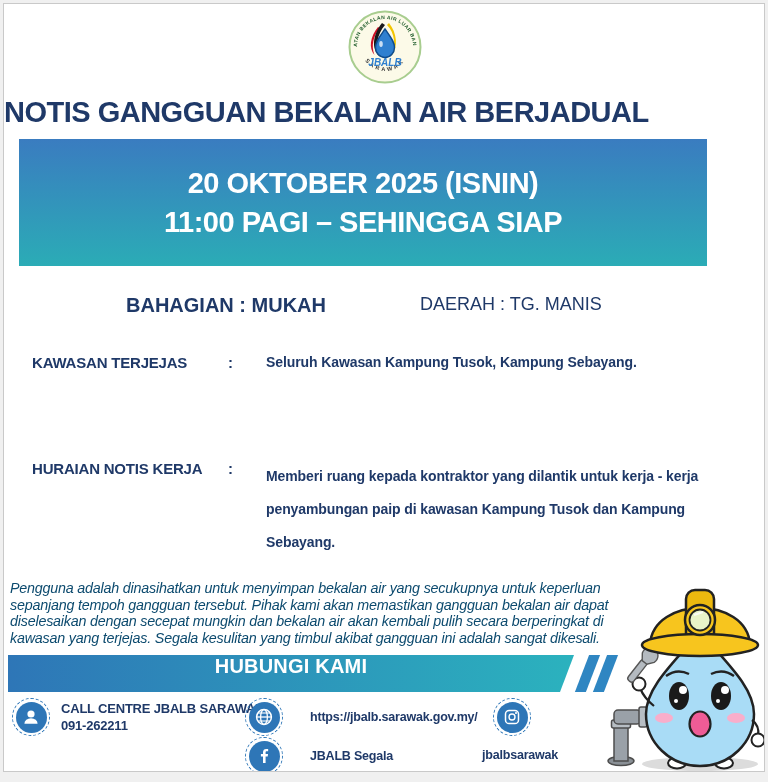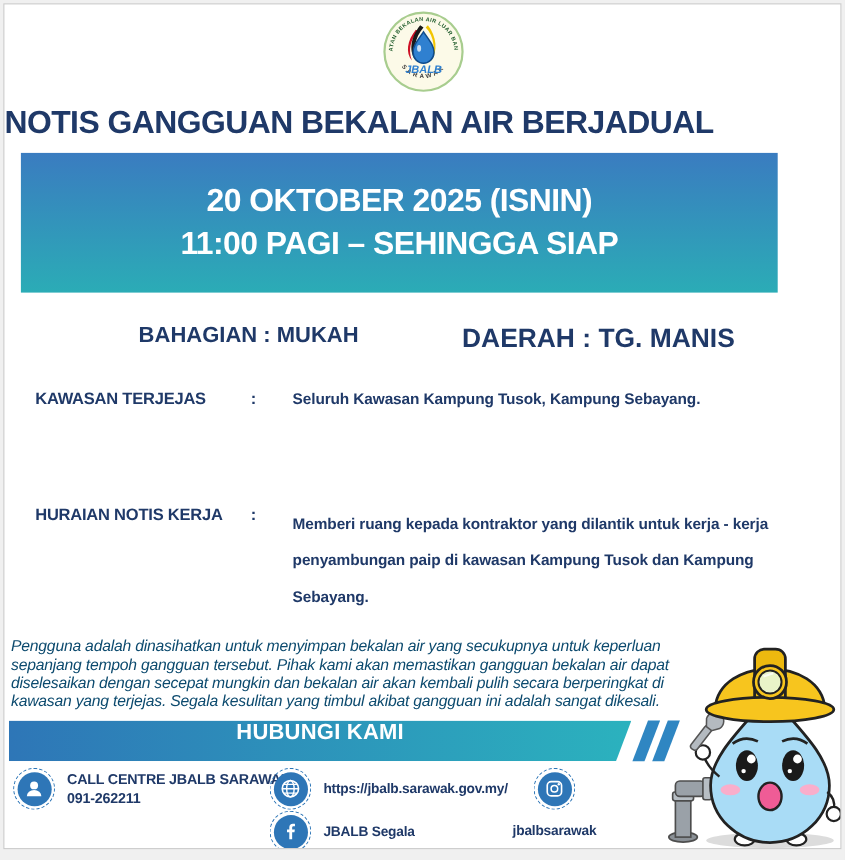--- a/index.html
+++ b/index.html
@@ -18,21 +18,21 @@
   .banner {
     position:absolute; left:4px; top:135px; width:688px; height:127px;
     background:linear-gradient(180deg,#3A7CC0 0%, #2BACB6 100%);
     display:flex; flex-direction:column; align-items:center; justify-content:center;
     gap:6px;
     margin-left:11px;
   }
   .banner div { color:#ffffff; font-size:29px; font-weight:bold; letter-spacing:-0.5px; }
   .region-row { position:absolute; left:0; top:290px; width:100%; height:28px; }
   .region-bahagian { position:absolute; left:122px; top:0; font-size:20px; font-weight:bold; color:#1F3968; }
-  .region-daerah  { position:absolute; left:416px; top:0; font-size:24px; font-weight:bold; color:#1F3968;text-align:right; }
+  .region-daerah  { position:absolute; left:416px; top:0; font-size:18px; font-weight:normal; color:#1F3968;text-align:right; }
   .detail-row { position:absolute; left:0; width:100%; }
   .detail-label { position:absolute; left:28px;  top:0; font-size:15px; font-weight:bold; color:#1F3968; letter-spacing:-0.2px; }
   .detail-colon { position:absolute; left:224px; top:0; font-size:15px; font-weight:bold; color:#1F3968; }
   .detail-value { position:absolute; left:262px; top:0; width:480px; font-size:14px; font-weight:bold;
                   color:#1F3968; letter-spacing:-0.1px; }
   .row-kawasan { top:350px; }
   .row-huraian { top:456px; }
   .row-huraian .detail-value { line-height:33px; }
   .disclaimer {
     position:absolute; left:6px; top:576px; width:600px;
@@ -51,21 +51,21 @@
   .contact-item { position:absolute; display:flex; align-items:center; gap:11px; }
   .icon-ring {
     width:38px; height:38px; border:1px dashed #2E76B7; border-radius:50%;
     display:flex; align-items:center; justify-content:center; flex:0 0 auto;
   }
   .icon-circle {
     width:31px; height:31px; border-radius:50%; background:#2E76B7;
     display:flex; align-items:center; justify-content:center;
   }
   .contact-text { font-size:13px; font-weight:bold; color:#1F3968; line-height:17px; letter-spacing:-0.2px; }
-  .contact-text.single { font-size:12.5px; }
+  .contact-text.single { font-size:12.5px;margin-left:16px; }
   .ci-call      { left:8px;   top:694px; }
   .ci-website   { left:241px; top:694px; }
   .ci-instagram { left:462px; top:694px;flex-direction:column; }
   .ci-facebook  { left:241px; top:733px; }
   .mascot-wrap { position:absolute; left:596px; top:580px; width:168px; height:192px; }
 </style>
 </head>
 <body>
 
 <div class="page">

